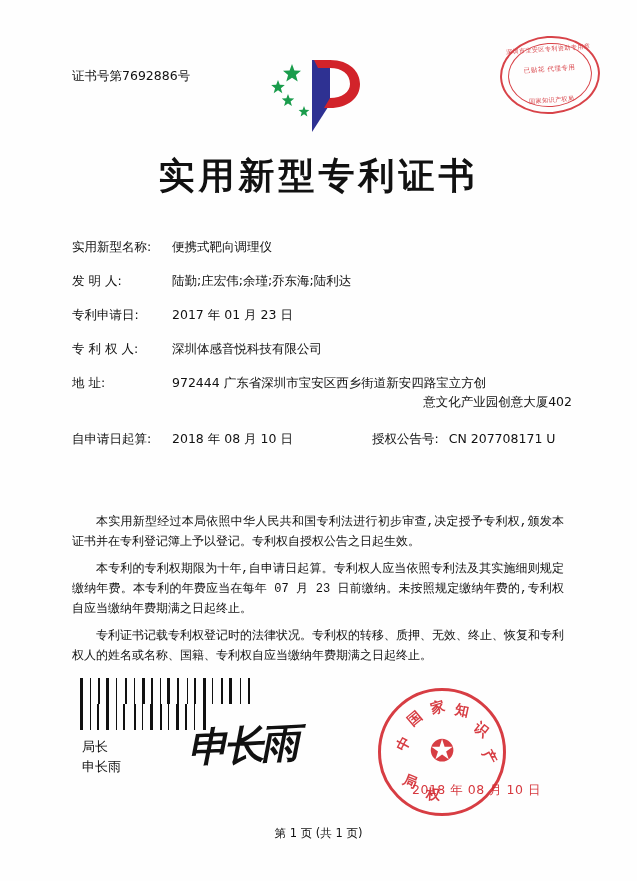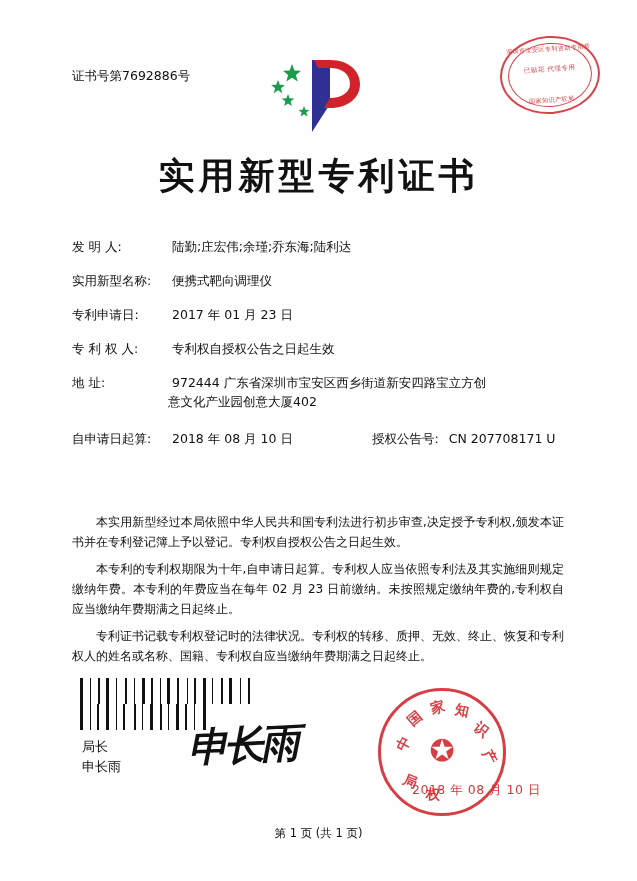--- a/index.html
+++ b/index.html
@@ -119,20 +119,21 @@
   .field-value.mono {
     font-family: "DejaVu Sans Mono", "Liberation Mono", monospace;
     font-size: 12px;
     letter-spacing: 0.5px;
   }
   .field-row .addr-second {
     display: block;
     padding-left: 96px;
     margin-top: 2px;
     white-space: nowrap;
+    text-align: right;
   }
   .field-row.two-col .right-label {
     position: absolute;
     left: 300px;
     top: 0;
   }
 
   
   .body-text {
     position: absolute;
@@ -140,20 +141,21 @@
     top: 512px;
     width: 492px;
     font-size: 12px;
     line-height: 20px;
     text-align: justify;
     color: #111;
   }
   .body-text p {
     margin: 0 0 7px 0;
     text-indent: 24px;
+    font-family: Liberation Mono, monospace;
   }
 
   
   .barcode {
     position: absolute;
     left: 80px;
     top: 678px;
     width: 176px;
     height: 26px;
   }
@@ -277,38 +279,38 @@
         <polygon points="36,48 37.4,51.8 41.4,52 38.3,54.6 39.4,58.6 36,56.2 32.6,58.6 33.7,54.6 30.6,52 34.6,51.8"></polygon>
       </g>
     </svg>
   </div>
 
   <div class="doc-title">实用新型专利证书</div>
 
   <div class="fields">
 
     <div class="field-row">
+      <span class="field-label">实用新型名称:</span>
+      <span class="field-value">便携式靶向调理仪</span>
+    </div>
+
+    <div class="field-row">
       <span class="field-label">发 明 人:</span>
       <span class="field-value">陆勤;庄宏伟;余瑾;乔东海;陆利达</span>
     </div>
 
-    <div class="field-row">
-      <span class="field-label">实用新型名称:</span>
-      <span class="field-value">便携式靶向调理仪</span>
-    </div>
-
 
     <div class="field-row">
       <span class="field-label">专利申请日:</span>
       <span class="field-value">2017 年 01 月 23 日</span>
     </div>
 
     <div class="field-row">
       <span class="field-label">专 利 权 人:</span>
-      <span class="field-value">专利权自授权公告之日起生效</span>
+      <span class="field-value">深圳体感音悦科技有限公司</span>
     </div>
 
     <div class="field-row">
       <span class="field-label">地 址:</span>
       <span class="field-value">972444 广东省深圳市宝安区西乡街道新安四路宝立方创</span>
       <span class="addr-second">意文化产业园创意大厦402</span>
     </div>
 
     <div class="field-row two-col" style="margin-top:20px;">
       <span class="field-label">自申请日起算:</span>
@@ -316,21 +318,21 @@
       <span class="right-label">
         <span>授权公告号:</span>
         <span style="margin-left:6px;">CN 207708171 U</span>
       </span>
     </div>
 
   </div>
 
   <div class="body-text">
     <p>本实用新型经过本局依照中华人民共和国专利法进行初步审查,决定授予专利权,颁发本证书并在专利登记簿上予以登记。专利权自授权公告之日起生效。</p>
-    <p>本专利的专利权期限为十年,自申请日起算。专利权人应当依照专利法及其实施细则规定缴纳年费。本专利的年费应当在每年 02 月 23 日前缴纳。未按照规定缴纳年费的,专利权自应当缴纳年费期满之日起终止。</p>
+    <p>本专利的专利权期限为十年,自申请日起算。专利权人应当依照专利法及其实施细则规定缴纳年费。本专利的年费应当在每年 07 月 23 日前缴纳。未按照规定缴纳年费的,专利权自应当缴纳年费期满之日起终止。</p>
     <p>专利证书记载专利权登记时的法律状况。专利权的转移、质押、无效、终止、恢复和专利权人的姓名或名称、国籍、专利权自应当缴纳年费期满之日起终止。</p>
   </div>
 
   <div class="barcode">
     <span style="width:3px"></span><span style="width:2px;background:transparent"></span>
     <span style="width:1px"></span><span style="width:2px;background:transparent"></span>
     <span style="width:2px"></span><span style="width:1px;background:transparent"></span>
     <span style="width:3px"></span><span style="width:2px;background:transparent"></span>
     <span style="width:1px"></span><span style="width:3px;background:transparent"></span>
     <span style="width:2px"></span><span style="width:1px;background:transparent"></span>

